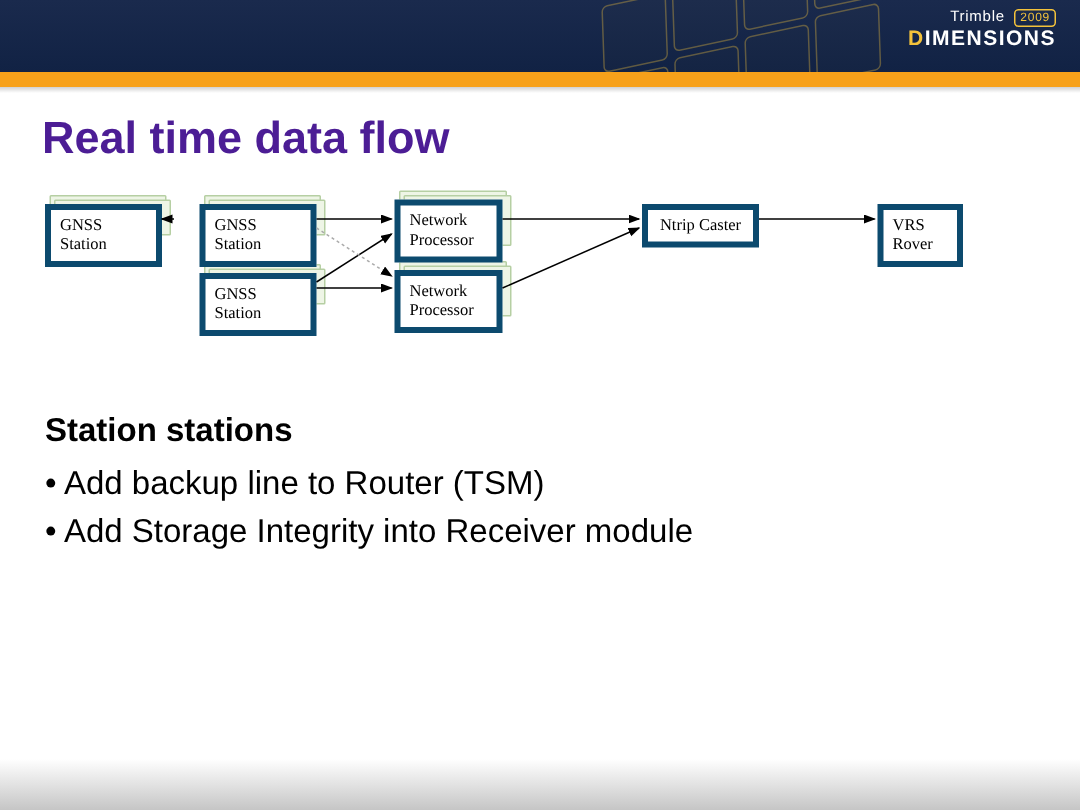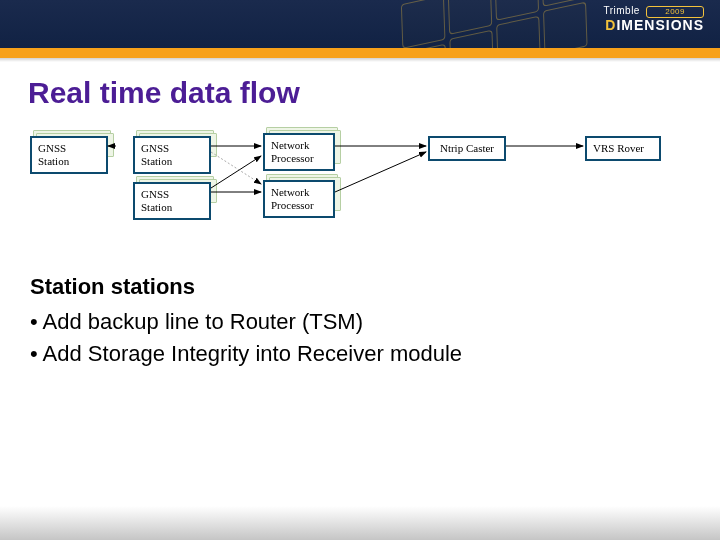--- a/index.html
+++ b/index.html
@@ -43,21 +43,21 @@
     text-align: right;
     line-height: 1.0;
   }
   .brand-top {
     color: #ffffff;
     font-size: 10px;
     letter-spacing: 0.5px;
   }
   .brand-top .year {
     display: inline-block;
-    padding: 1px 18px;
+    padding: 1px 3px;
     border: 1px solid #f3c23b;
     border-radius: 3px;
     color: #f3c23b;
     font-size: 8px;
     margin-left: 3px;
   }
   .brand-bottom {
     color: #ffffff;
     font-weight: 800;
     font-size: 14px;
@@ -102,21 +102,21 @@
   .ghost {
     position: absolute;
     border: 1px solid #b6cfa3;
     background: #eef5e6;
     border-radius: 1px;
   }
   
   .box {
     position: absolute;
     background: #ffffff;
-    border: 2px solid #0c4a6e;
+    border: 4px solid #0c4a6e;
     font-size: 11px;
     font-family: "Times New Roman", Times, serif;
     padding: 4px 6px;
     line-height: 1.2;
     white-space: pre-line;
   }
   
   .arrows {
     position: absolute;
     inset: 0;
@@ -198,21 +198,21 @@
   <div class="ghost" style="left:239px;top:53px; width:72px; height:34px;"></div>
 
   <div class="box" style="left:0;   top:12px; width:78px;">GNSS Station</div>
   <div class="box" style="left:103px;top:12px; width:78px;">GNSS Station</div>
   <div class="box" style="left:103px;top:58px; width:78px;">GNSS Station</div>
   <div class="box" style="left:233px;top:9px;  width:72px;">Network
 Processor</div>
   <div class="box" style="left:233px;top:56px; width:72px;">Network
 Processor</div>
   <div class="box" style="left:398px;top:12px; width:78px;text-align:center;">Ntrip Caster</div>
-  <div class="box" style="left:555px;top:12px; width:76px;">VRS Rover</div>
+  <div class="box" style="left:555px;top:12px; width:57px;">VRS Rover</div>
 
   <svg class="arrows" width="660" height="110">
     <defs>
       <marker id="ah" markerWidth="8" markerHeight="8" refX="7" refY="3" orient="auto">
         <path d="M0,0 L8,3 L0,6 Z" fill="#000"></path>
       </marker>
     </defs>
 
     <line x1="181" y1="22" x2="231" y2="22" stroke="#000" stroke-width="1" marker-end="url(#ah)"></line>
 

